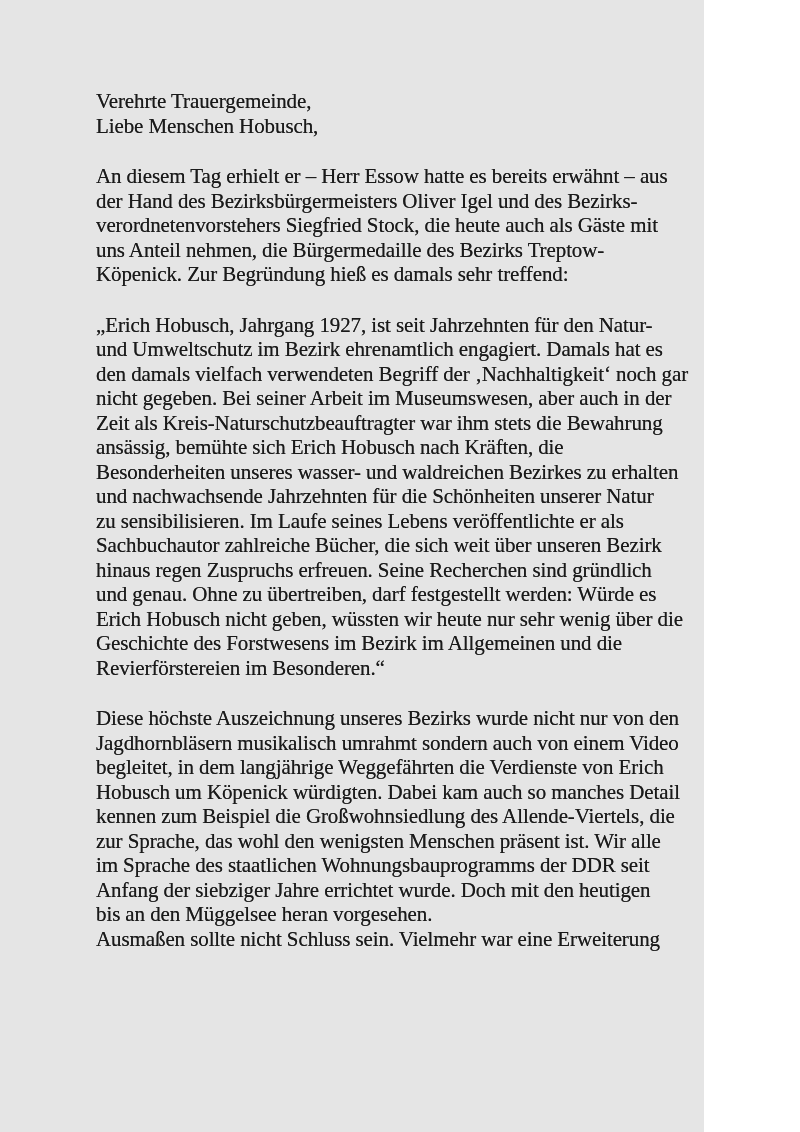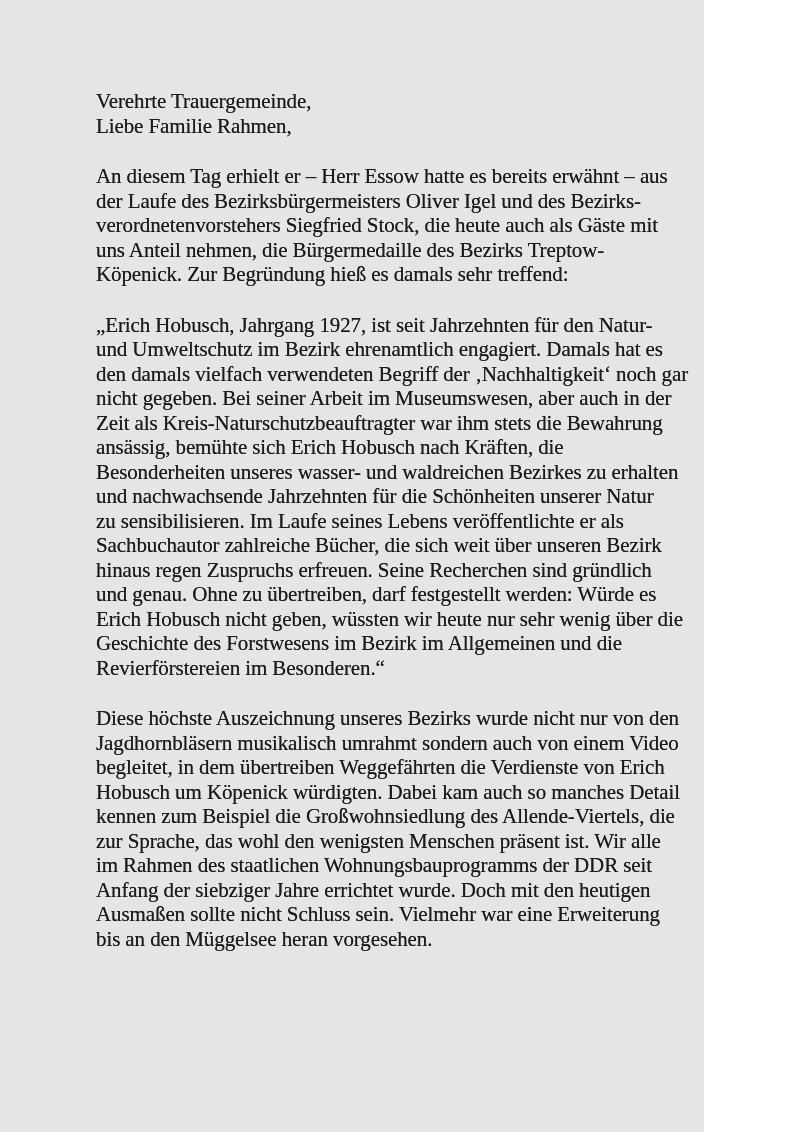--- a/index.html
+++ b/index.html
@@ -39,25 +39,25 @@
     text-shadow: 0 0 0.5px rgba(26, 26, 26, 0.75);
   }
 </style>
 </head>
 <body>
 
 <div class="page">
   <div class="text-block">
     <div class="paragraph">
         <div class="line">Verehrte Trauergemeinde,</div>
-        <div class="line">Liebe Familie Rahmen,</div>
+        <div class="line">Liebe Menschen Hobusch,</div>
       </div>
     <div class="paragraph">
         <div class="line">An diesem Tag erhielt er – Herr Essow hatte es bereits erwähnt – aus</div>
-        <div class="line">der Laufe des Bezirksbürgermeisters Oliver Igel und des Bezirks-</div>
+        <div class="line">der Hand des Bezirksbürgermeisters Oliver Igel und des Bezirks-</div>
         <div class="line">verordnetenvorstehers Siegfried Stock, die heute auch als Gäste mit</div>
         <div class="line">uns Anteil nehmen, die Bürgermedaille des Bezirks Treptow-</div>
         <div class="line">Köpenick. Zur Begründung hieß es damals sehr treffend:</div>
       </div>
     <div class="paragraph">
         <div class="line">„Erich Hobusch, Jahrgang 1927, ist seit Jahrzehnten für den Natur-</div>
         <div class="line">und Umweltschutz im Bezirk ehrenamtlich engagiert. Damals hat es</div>
         <div class="line">den damals vielfach verwendeten Begriff der ‚Nachhaltigkeit‘ noch gar</div>
         <div class="line">nicht gegeben. Bei seiner Arbeit im Museumswesen, aber auch in der</div>
         <div class="line">Zeit als Kreis-Naturschutzbeauftragter war ihm stets die Bewahrung</div>
@@ -68,23 +68,23 @@
         <div class="line">Sachbuchautor zahlreiche Bücher, die sich weit über unseren Bezirk</div>
         <div class="line">hinaus regen Zuspruchs erfreuen. Seine Recherchen sind gründlich</div>
         <div class="line">und genau. Ohne zu übertreiben, darf festgestellt werden: Würde es</div>
         <div class="line">Erich Hobusch nicht geben, wüssten wir heute nur sehr wenig über die</div>
         <div class="line">Geschichte des Forstwesens im Bezirk im Allgemeinen und die</div>
         <div class="line">Revierförstereien im Besonderen.“</div>
       </div>
     <div class="paragraph">
         <div class="line">Diese höchste Auszeichnung unseres Bezirks wurde nicht nur von den</div>
         <div class="line">Jagdhornbläsern musikalisch umrahmt sondern auch von einem Video</div>
-        <div class="line">begleitet, in dem übertreiben Weggefährten die Verdienste von Erich</div>
+        <div class="line">begleitet, in dem langjährige Weggefährten die Verdienste von Erich</div>
         <div class="line">Hobusch um Köpenick würdigten. Dabei kam auch so manches Detail</div>
         <div class="line">kennen zum Beispiel die Großwohnsiedlung des Allende-Viertels, die</div>
         <div class="line">zur Sprache, das wohl den wenigsten Menschen präsent ist. Wir alle</div>
-        <div class="line">im Rahmen des staatlichen Wohnungsbauprogramms der DDR seit</div>
+        <div class="line">im Sprache des staatlichen Wohnungsbauprogramms der DDR seit</div>
         <div class="line">Anfang der siebziger Jahre errichtet wurde. Doch mit den heutigen</div>
+        <div class="line">bis an den Müggelsee heran vorgesehen.</div>
         <div class="line">Ausmaßen sollte nicht Schluss sein. Vielmehr war eine Erweiterung</div>
-        <div class="line">bis an den Müggelsee heran vorgesehen.</div>
       </div>
   </div>
 </div>
 
 </body></html>

